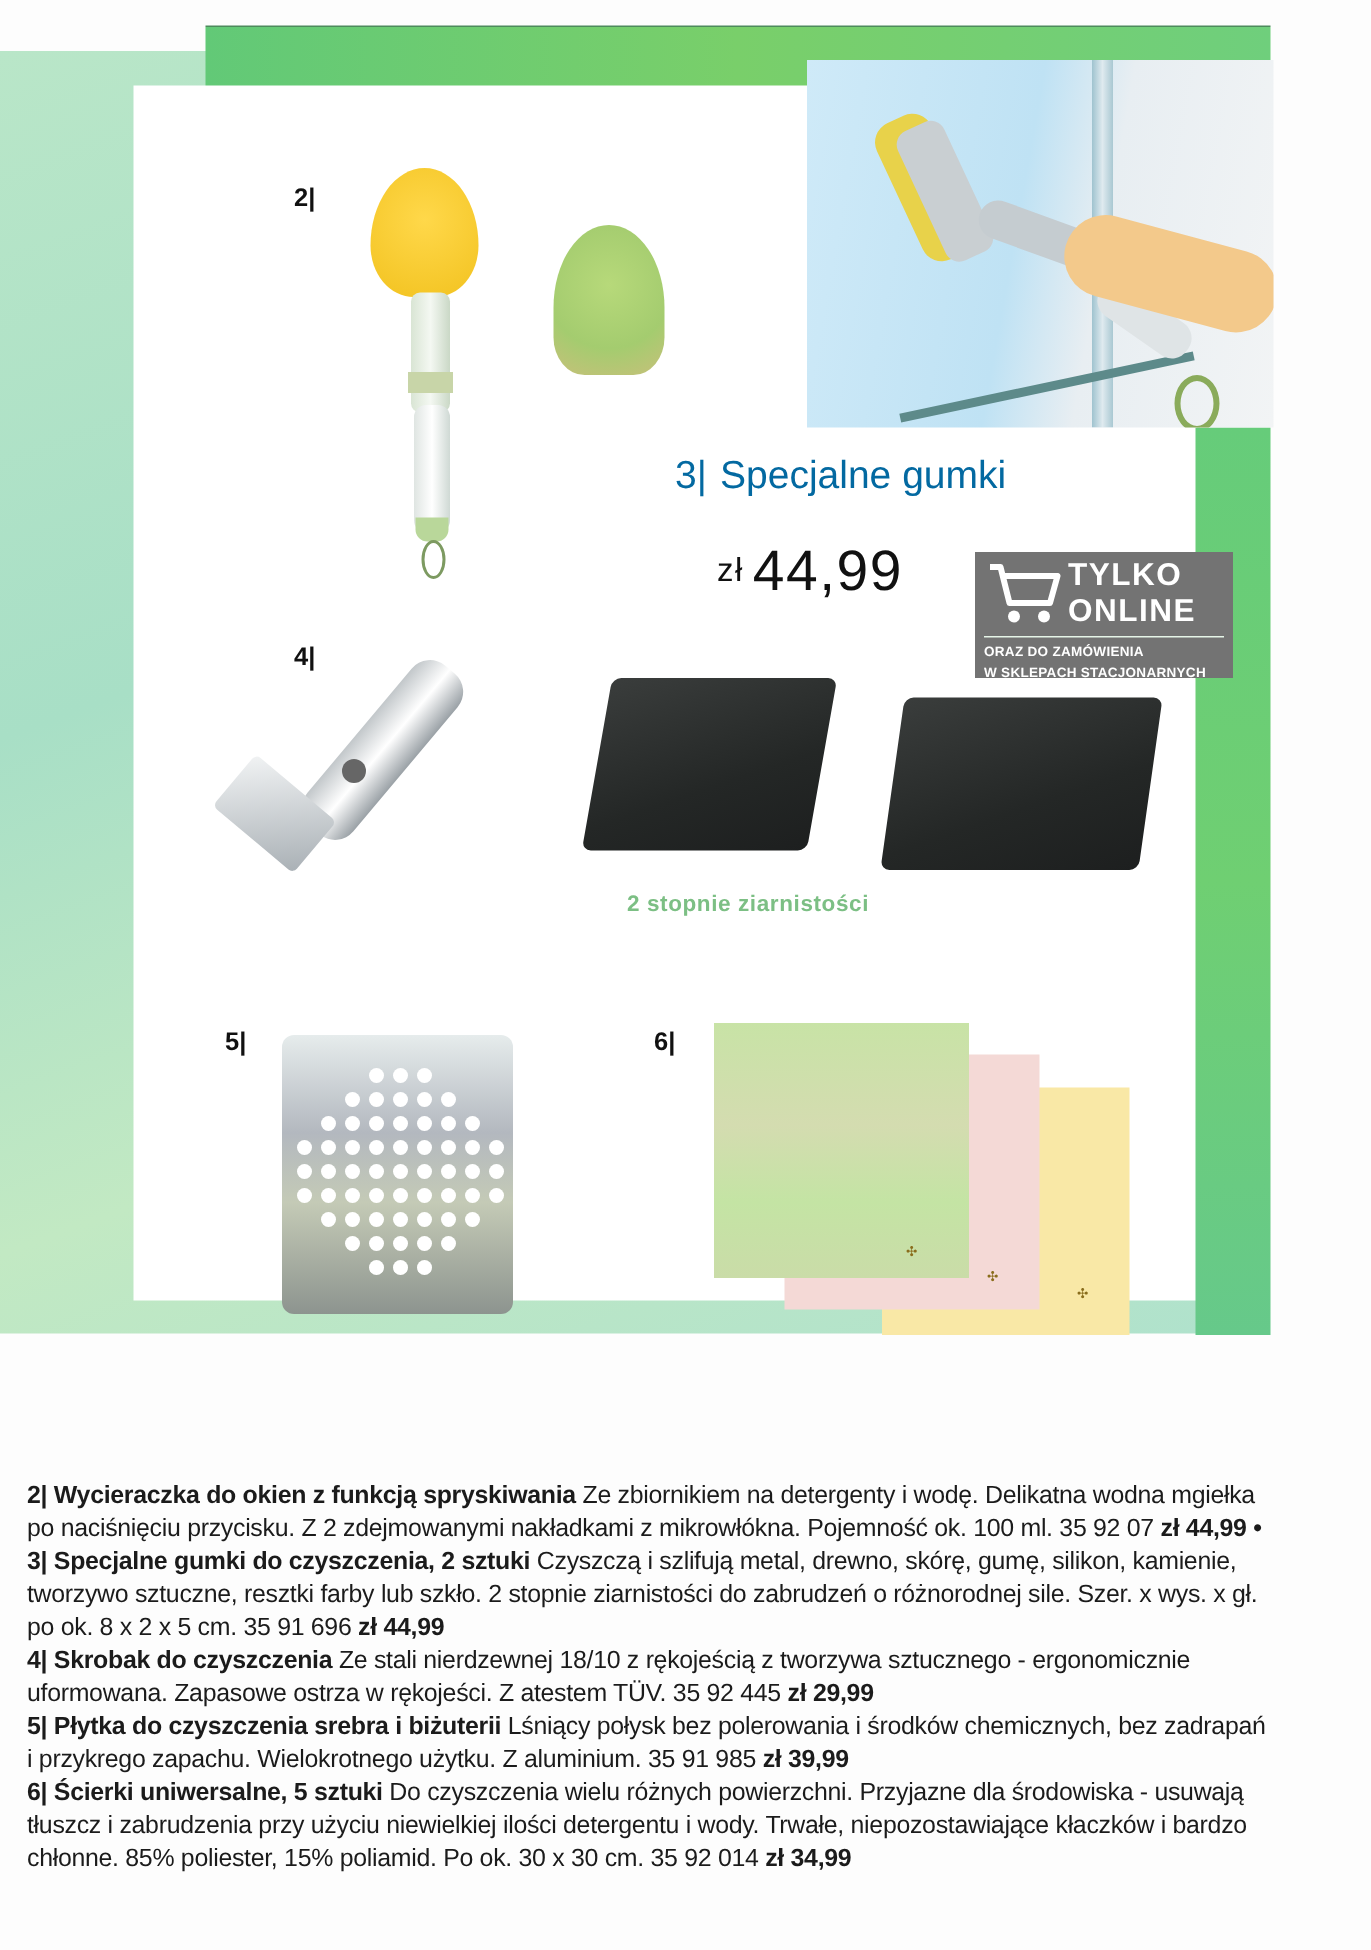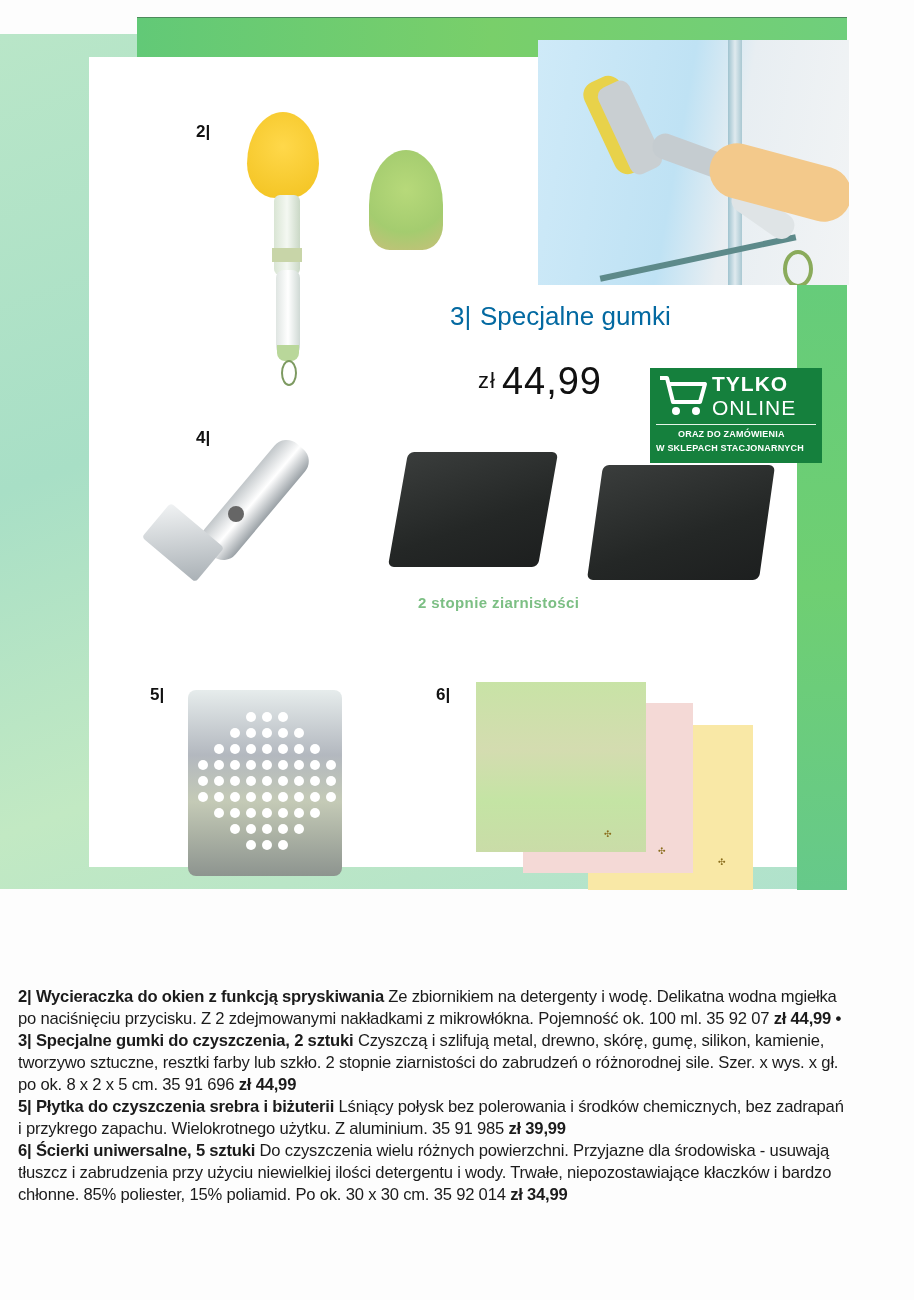--- a/index.html
+++ b/index.html
@@ -58,28 +58,28 @@
   .sponge-green { left: 369px; top: 150px; width: 74px; height: 100px; background: radial-gradient(circle at 50% 40%, #b7d97a, #a4cc6f 60%, #c7c07a); border-radius: 50% 50% 28% 28% / 55% 55% 25% 25%; }
 
   
   .title3 { left: 450px; top: 302px; font-size: 26px; line-height: 29px; color: #0369a1; }
   .title3 .num { display: inline-block; width: 30px; }
   .title3 .l2 { padding-left: 30px; }
   .price3 { left: 478px; top: 360px; font-size: 38px; color: #111; letter-spacing: 1px; }
   .price3 .cur { font-size: 22px; vertical-align: 6px; margin-right: 6px; }
 
   .online-badge {
-    left: 650px; top: 368px; width: 172px; height: 95px; background: #15803d; color: #fff;
+    left: 650px; top: 368px; width: 172px; height: 84px; background: #737373; color: #fff;
   }
   .online-badge .cart { position: absolute; left: 8px; top: 6px; font-size: 38px; line-height: 40px; }
   .online-badge .l1 { position: absolute; left: 62px; top: 4px; font-weight: bold; font-size: 21px; letter-spacing: 1px; }
-  .online-badge .l2 { position: absolute; left: 62px; top: 28px; font-weight: normal; font-size: 21px; letter-spacing: 1px; }
+  .online-badge .l2 { position: absolute; left: 62px; top: 28px; font-weight: bold; font-size: 21px; letter-spacing: 1px; }
   .online-badge .rule { position: absolute; left: 6px; top: 56px; width: 160px; height: 1px; background: #e6f5e8; }
   .online-badge .s1, .online-badge .s2 { position: absolute; left: 6px; font-size: 9px; font-weight: bold; letter-spacing: 0.2px; }
-  .online-badge .s1 { top: 61px; margin-left: 22px; }
+  .online-badge .s1 { top: 61px; }
   .online-badge .s2 { top: 75px; }
 
   
   .scraper-handle { left: 235px; top: 430px; width: 40px; height: 140px; background: linear-gradient(90deg,#c2c7ca,#ffffff,#9aa1a6); border-radius: 16px; transform: rotate(40deg); }
   .scraper-head { left: 148px; top: 520px; width: 70px; height: 45px; background: linear-gradient(135deg,#f1f3f4,#a9b0b5); border-radius: 4px; transform: rotate(40deg); }
   .scraper-knob { left: 228px; top: 506px; width: 16px; height: 16px; background: #666; border-radius: 50%; }
 
   
   .eraser { background: linear-gradient(160deg,#3a3d3c,#242726 60%,#1d1f1f); border-radius: 6px; }
   .eraser1 { left: 398px; top: 452px; width: 150px; height: 115px; transform: skewX(-10deg); }
@@ -282,20 +282,26 @@
   <div class="entry-block">
     <b>2|</b>
     <b>Wycieraczka do okien z funkcją spryskiwania</b>
     <span>Ze zbiornikiem na detergenty i wodę. Delikatna wodna mgiełka po naciśnięciu przycisku. Z 2 zdejmowanymi nakładkami z mikrowłókna. Pojemność ok. 100 ml. 35 92 07</span>
     <b>zł 44,99</b><b> • </b><b>3|</b>
     <b>Specjalne gumki do czyszczenia, 2 sztuki</b>
     <span>Czyszczą i szlifują metal, drewno, skórę, gumę, silikon, kamienie, tworzywo sztuczne, resztki farby lub szkło. 2 stopnie ziarnistości do zabrudzeń o różnorodnej sile. Szer. x wys. x gł. po ok. 8 x 2 x 5 cm. 35 91 696</span>
     <b>zł 44,99</b>
   </div>
   <div>
+    <b>4|</b>
+    <b>Skrobak do czyszczenia</b>
+    <span>Ze stali nierdzewnej 18/10 z rękojeścią z tworzywa sztucznego - ergonomicznie uformowana. Zapasowe ostrza w rękojeści. Z atestem TÜV. 35 92 445</span>
+    <b>zł 29,99</b>
+  </div>
+  <div>
     <b>5|</b>
     <b>Płytka do czyszczenia srebra i biżuterii</b>
     <span>Lśniący połysk bez polerowania i środków chemicznych, bez zadrapań i przykrego zapachu. Wielokrotnego użytku. Z aluminium. 35 91 985</span>
     <b>zł 39,99</b>
   </div>
   <div>
     <b>6|</b>
     <b>Ścierki uniwersalne, 5 sztuki</b>
     <span>Do czyszczenia wielu różnych powierzchni. Przyjazne dla środowiska - usuwają tłuszcz i zabrudzenia przy użyciu niewielkiej ilości detergentu i wody. Trwałe, niepozostawiające kłaczków i bardzo chłonne. 85% poliester, 15% poliamid. Po ok. 30 x 30 cm. 35 92 014</span>
     <b>zł 34,99</b>

